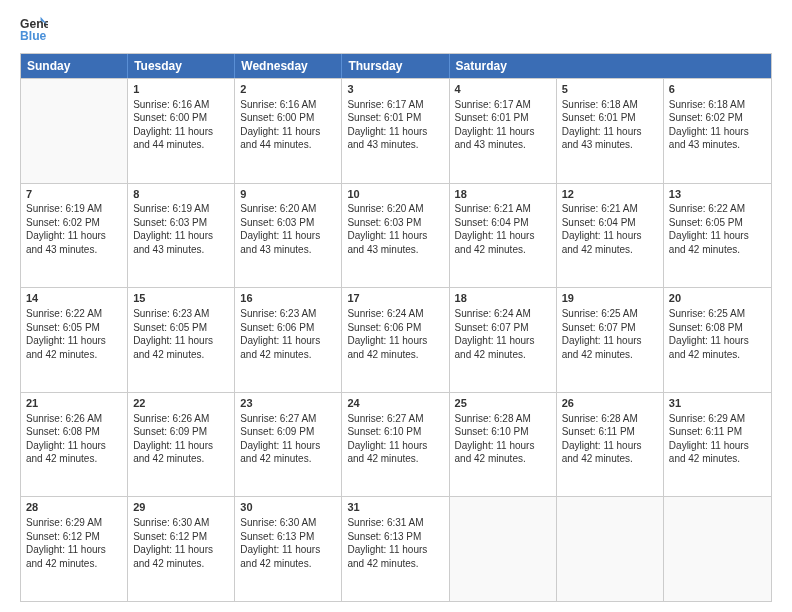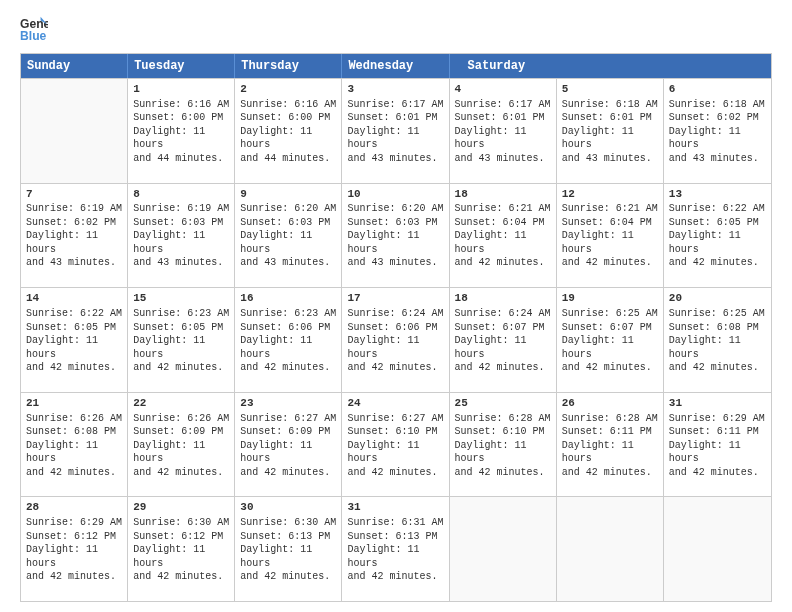--- a/index.html
+++ b/index.html
@@ -43,36 +43,35 @@
     }
     .subtitle {
       font-size: 14px;
       color: #555;
     }
     .calendar {
       flex: 1;
       display: flex;
       flex-direction: column;
       border: 1px solid #ccc;
-      font-family: Liberation Mono, monospace;
     }
     .cal-header {
       display: grid;
       grid-template-columns: repeat(7, 1fr);
       background: #3a6db5;
     }
     .cal-header-cell {
       color: #fff;
       font-size: 12px;
       font-weight: bold;
       padding: 5px 6px;
       text-align: left;
       border-right: 1px solid #5a8fd5;
     }
-    .cal-header-cell:last-child { border-right: none; margin-left: 12px; }
+    .cal-header-cell:last-child { border-right: none; }
     .cal-body {
       flex: 1;
       display: flex;
       flex-direction: column;
     }
     .cal-row {
       display: grid;
       grid-template-columns: repeat(7, 1fr);
       flex: 1;
       border-top: 1px solid #ccc;
@@ -115,22 +114,22 @@
     <div class="title-block">
       <div class="main-title"></div>
       <div class="subtitle"></div>
     </div>
   </div>
 
   <div class="calendar">
     <div class="cal-header">
     <div class="cal-header-cell">Sunday</div>
         <div class="cal-header-cell">Tuesday</div>
+        <div class="cal-header-cell">Wednesday</div>
         <div class="cal-header-cell">Thursday</div>
-        <div class="cal-header-cell">Wednesday</div>
         <div class="cal-header-cell">Saturday</div>
       </div>
     <div class="cal-body">
     <div class="cal-row">
           <div class="cal-cell empty"></div>
           <div class="cal-cell">
             <span class="cell-day">1</span>
             <div class="cell-info" style="white-space: pre-line;">Sunrise: 6:16 AM
 Sunset: 6:00 PM
 Daylight: 11 hours

